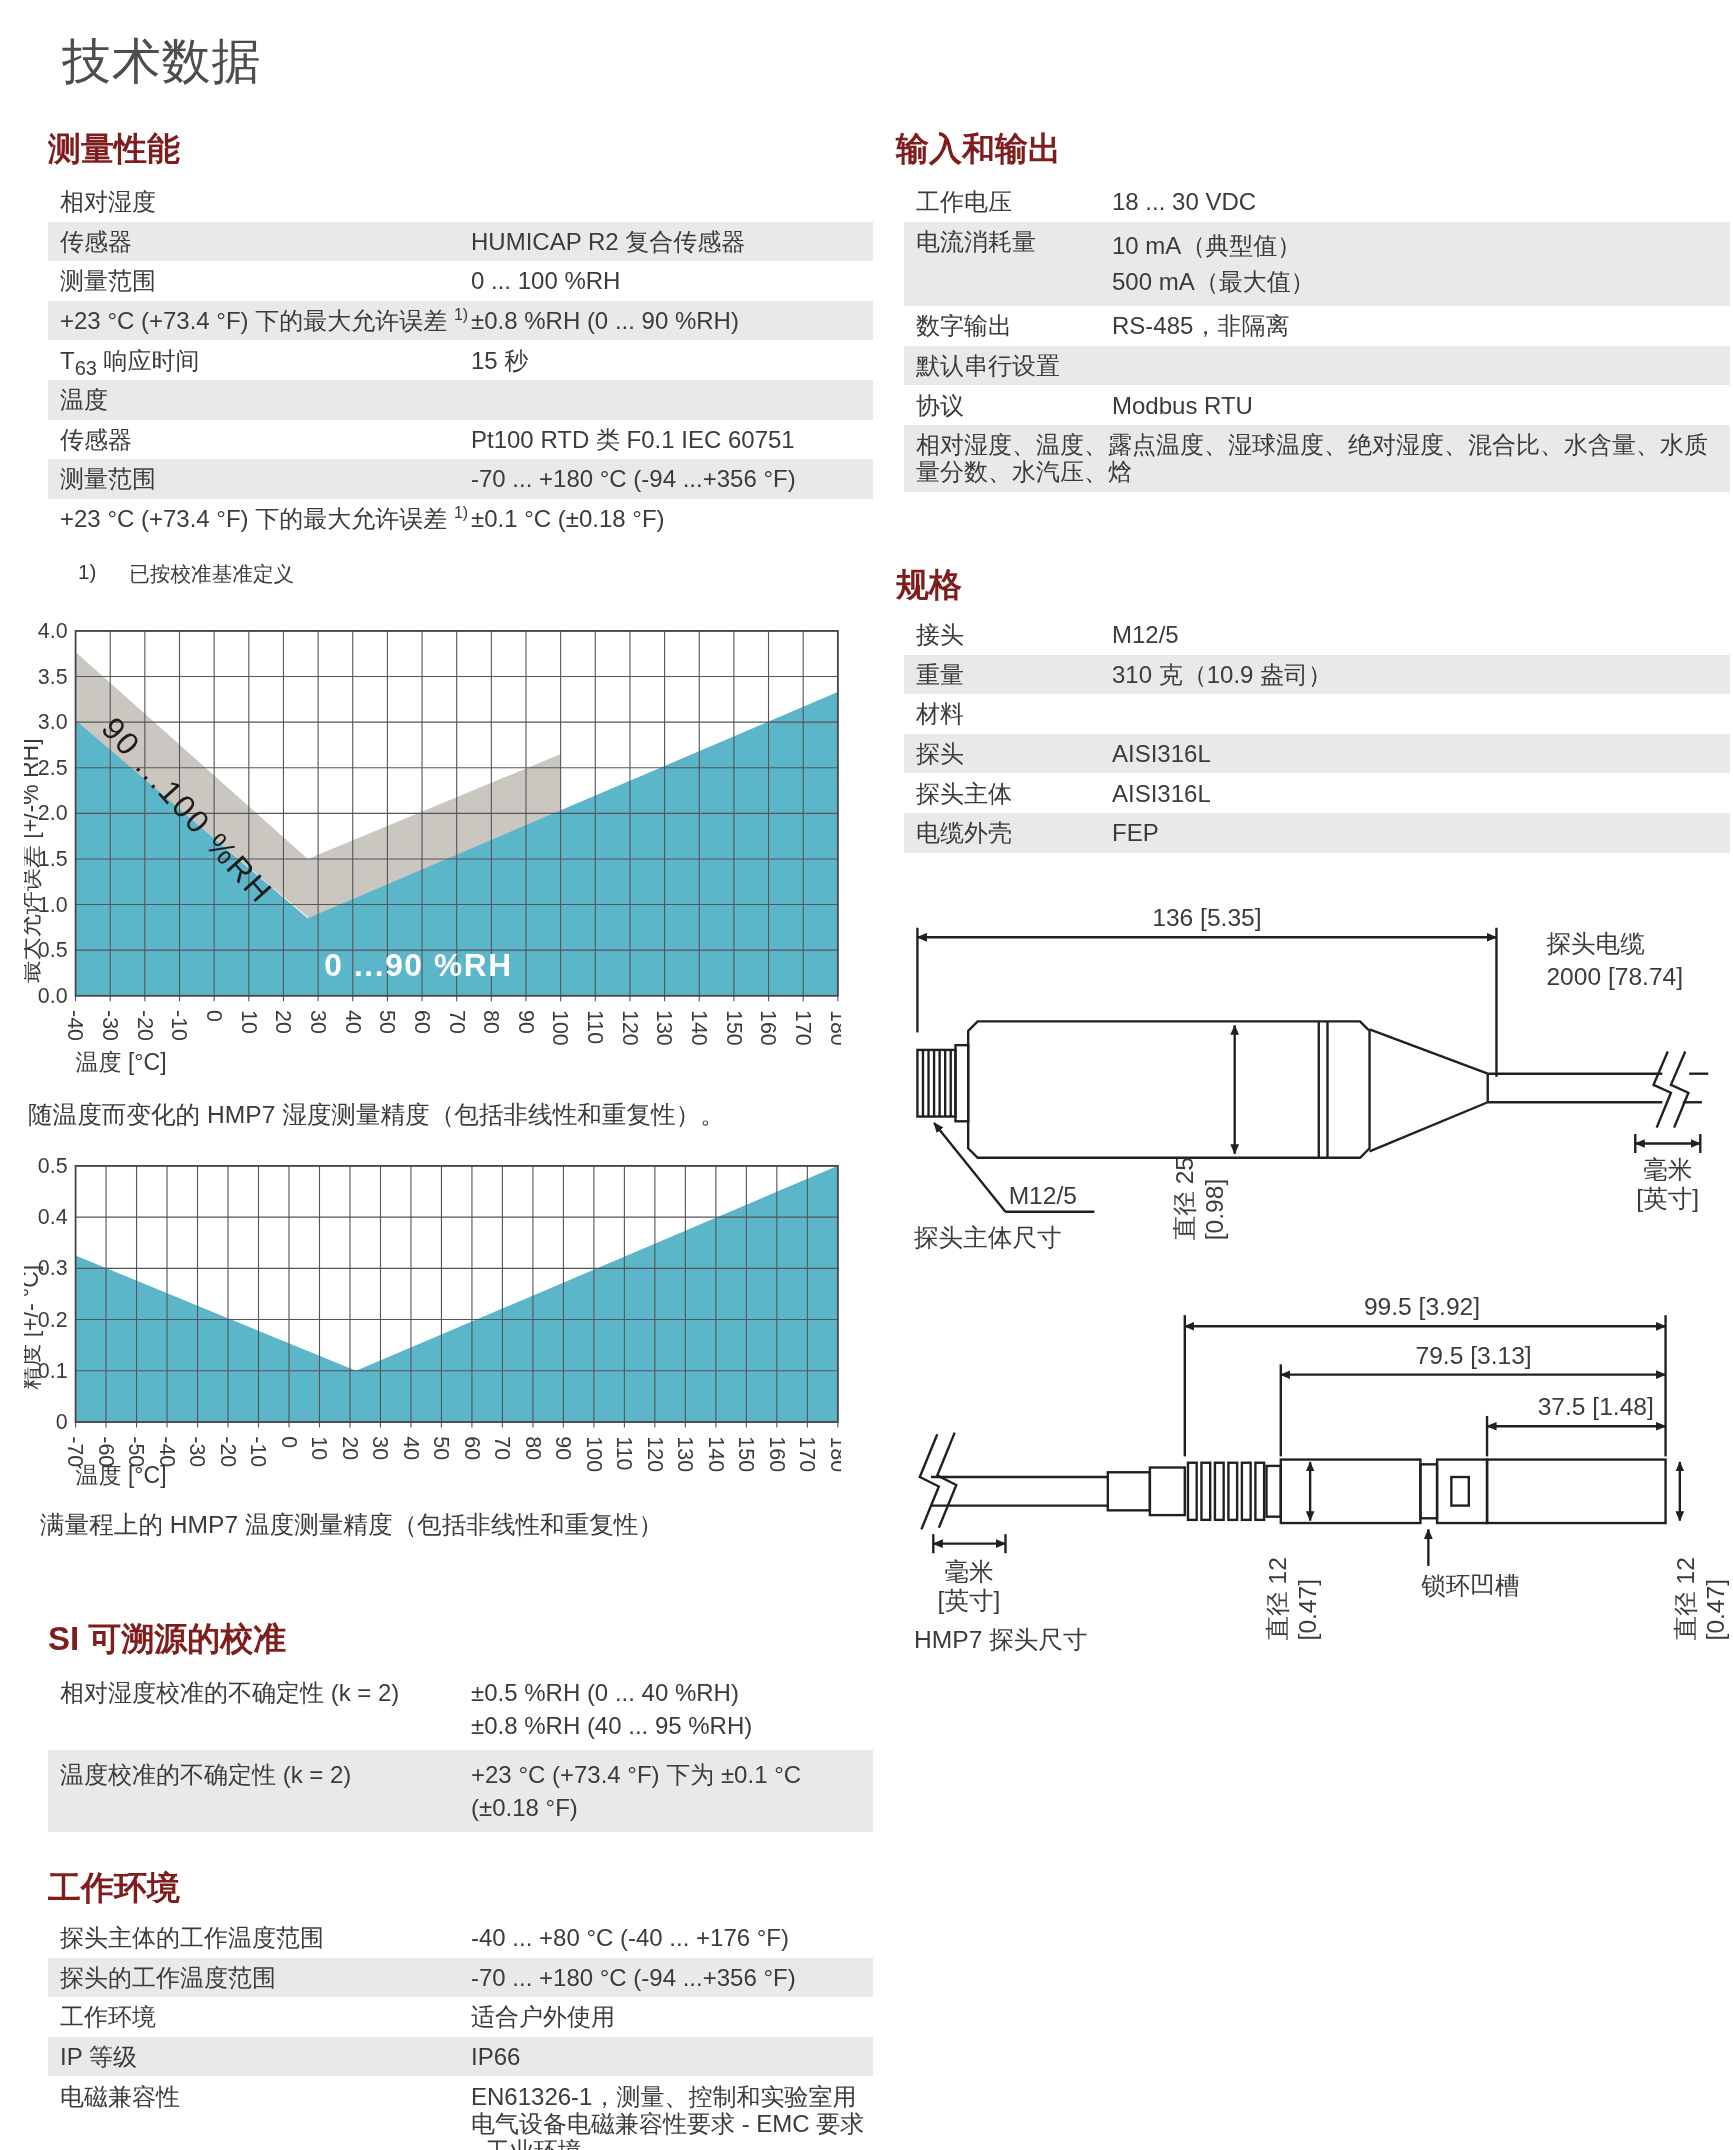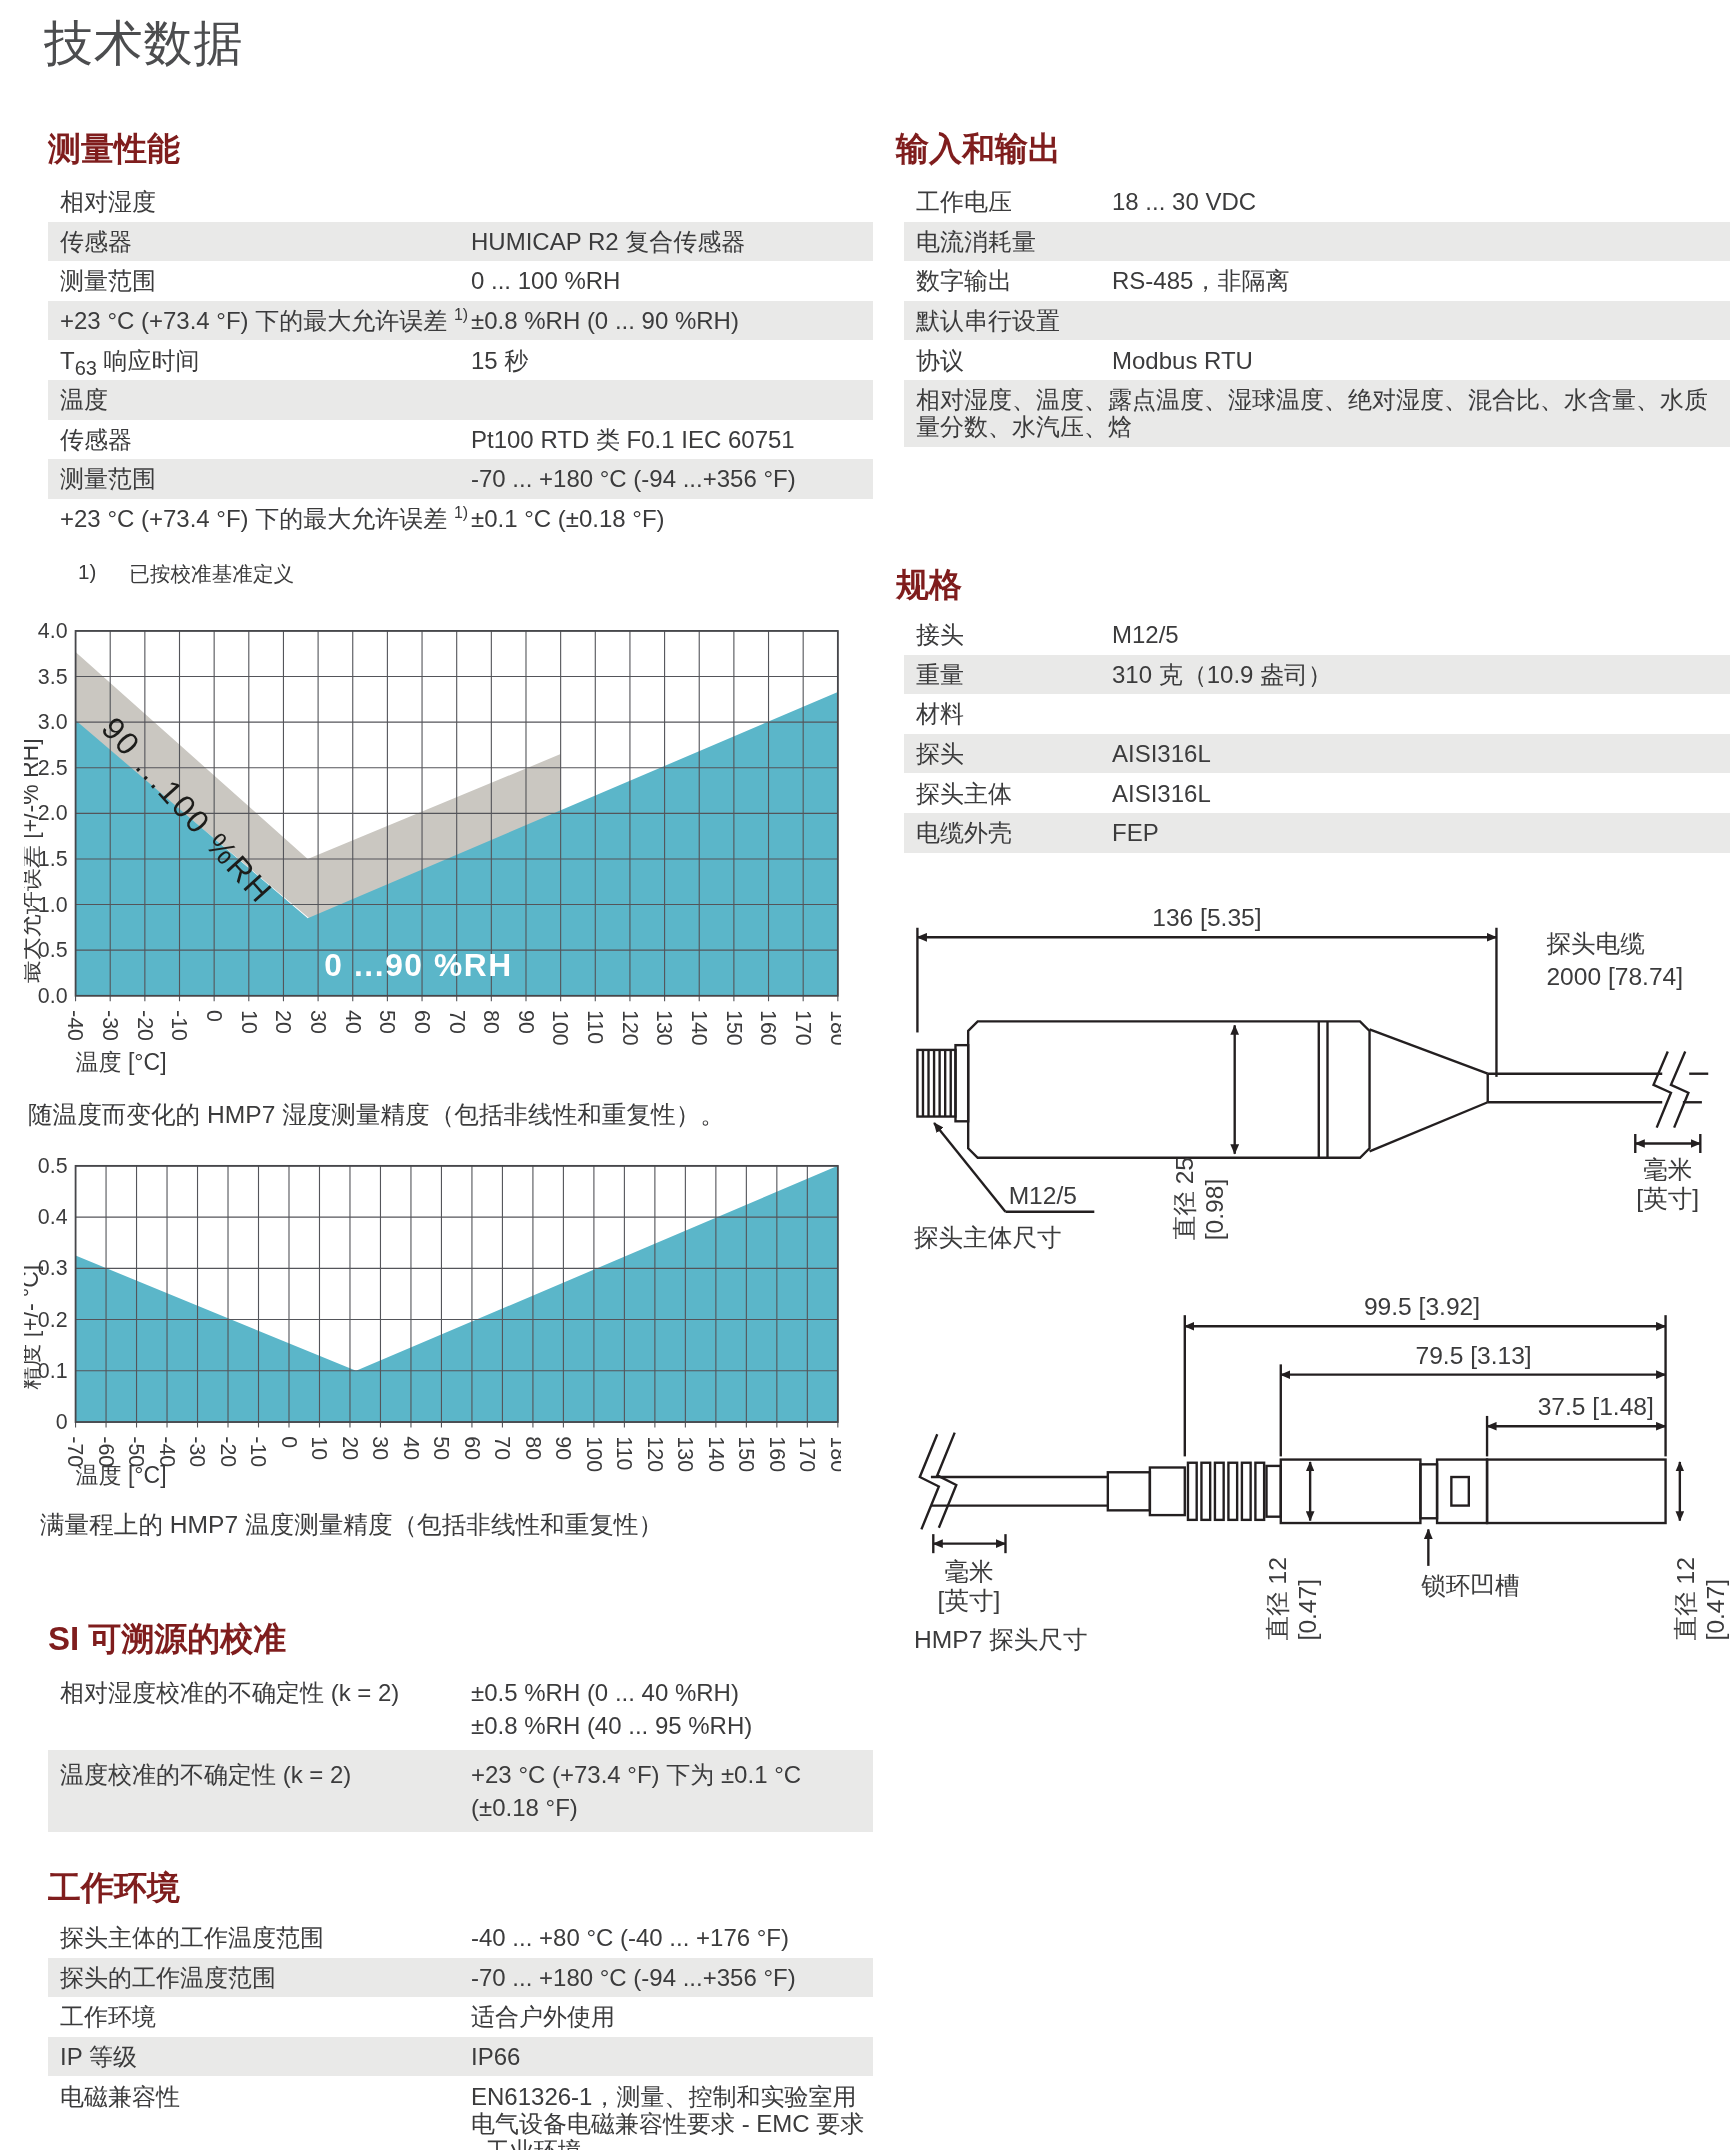--- a/index.html
+++ b/index.html
@@ -1,19 +1,19 @@
 <!DOCTYPE html>
 <html style="font-size:12.7px"><head>
 <meta charset="utf-8">
 <style>
   html,body{margin:0;padding:0}
   body{width:1733px;height:2151px;position:relative;overflow:hidden;background:#ffffff;
        font-family:"Liberation Sans","DejaVu Sans",sans-serif;color:#3b3b3c;}
   .abs{position:absolute}
-  .page-title{font-size:49px;font-weight:400;color:#4c4d4f;letter-spacing:0.8px;margin:0}
+  .page-title{font-size:49px;font-weight:400;color:#4c4d4f;letter-spacing:0.8px;margin:18px}
   .sec-h{font-size:33px;font-weight:700;color:#7f1d1d;margin:0;white-space:nowrap}
   .tbl{font-size:24px;line-height:27px}
   .t-row{display:flex;min-height:39px;box-sizing:border-box;padding:6.3px 0;align-items:flex-start}
   .t-row:nth-child(even){background:#e9e9e8}
   .t-row--sub{font-weight:400}
   .cell-label{flex:none;box-sizing:border-box;padding-left:12px}
   .tbl-left .cell-label{width:423px}
   .tbl-right .cell-label{width:208px}
   .cell-value{flex:1}
   .cell-para{padding-left:12px}
@@ -268,20 +268,24 @@
   </div>
 
 <h2 class="abs sec-h" style="left:896px;top:127px">输入和输出</h2>
 <div class="abs tbl tbl-right tbl-io" style="left:904px;top:182px;width:826px">
     <div class="t-row">
       <div class="cell-label">工作电压</div>
       <div class="cell-value">18 ... 30 VDC</div>
     </div>
     <div class="t-row">
       <div class="cell-label">电流消耗量</div>
+      <div class="cell-value">
+        <div>10 mA（典型值）</div>
+        <div>500 mA（最大值）</div>
+      </div>
     </div>
     <div class="t-row">
       <div class="cell-label">数字输出</div>
       <div class="cell-value">RS-485，非隔离</div>
     </div>
     <div class="t-row">
       <div class="cell-label">默认串行设置</div>
     </div>
     <div class="t-row">
       <div class="cell-label">协议</div>

